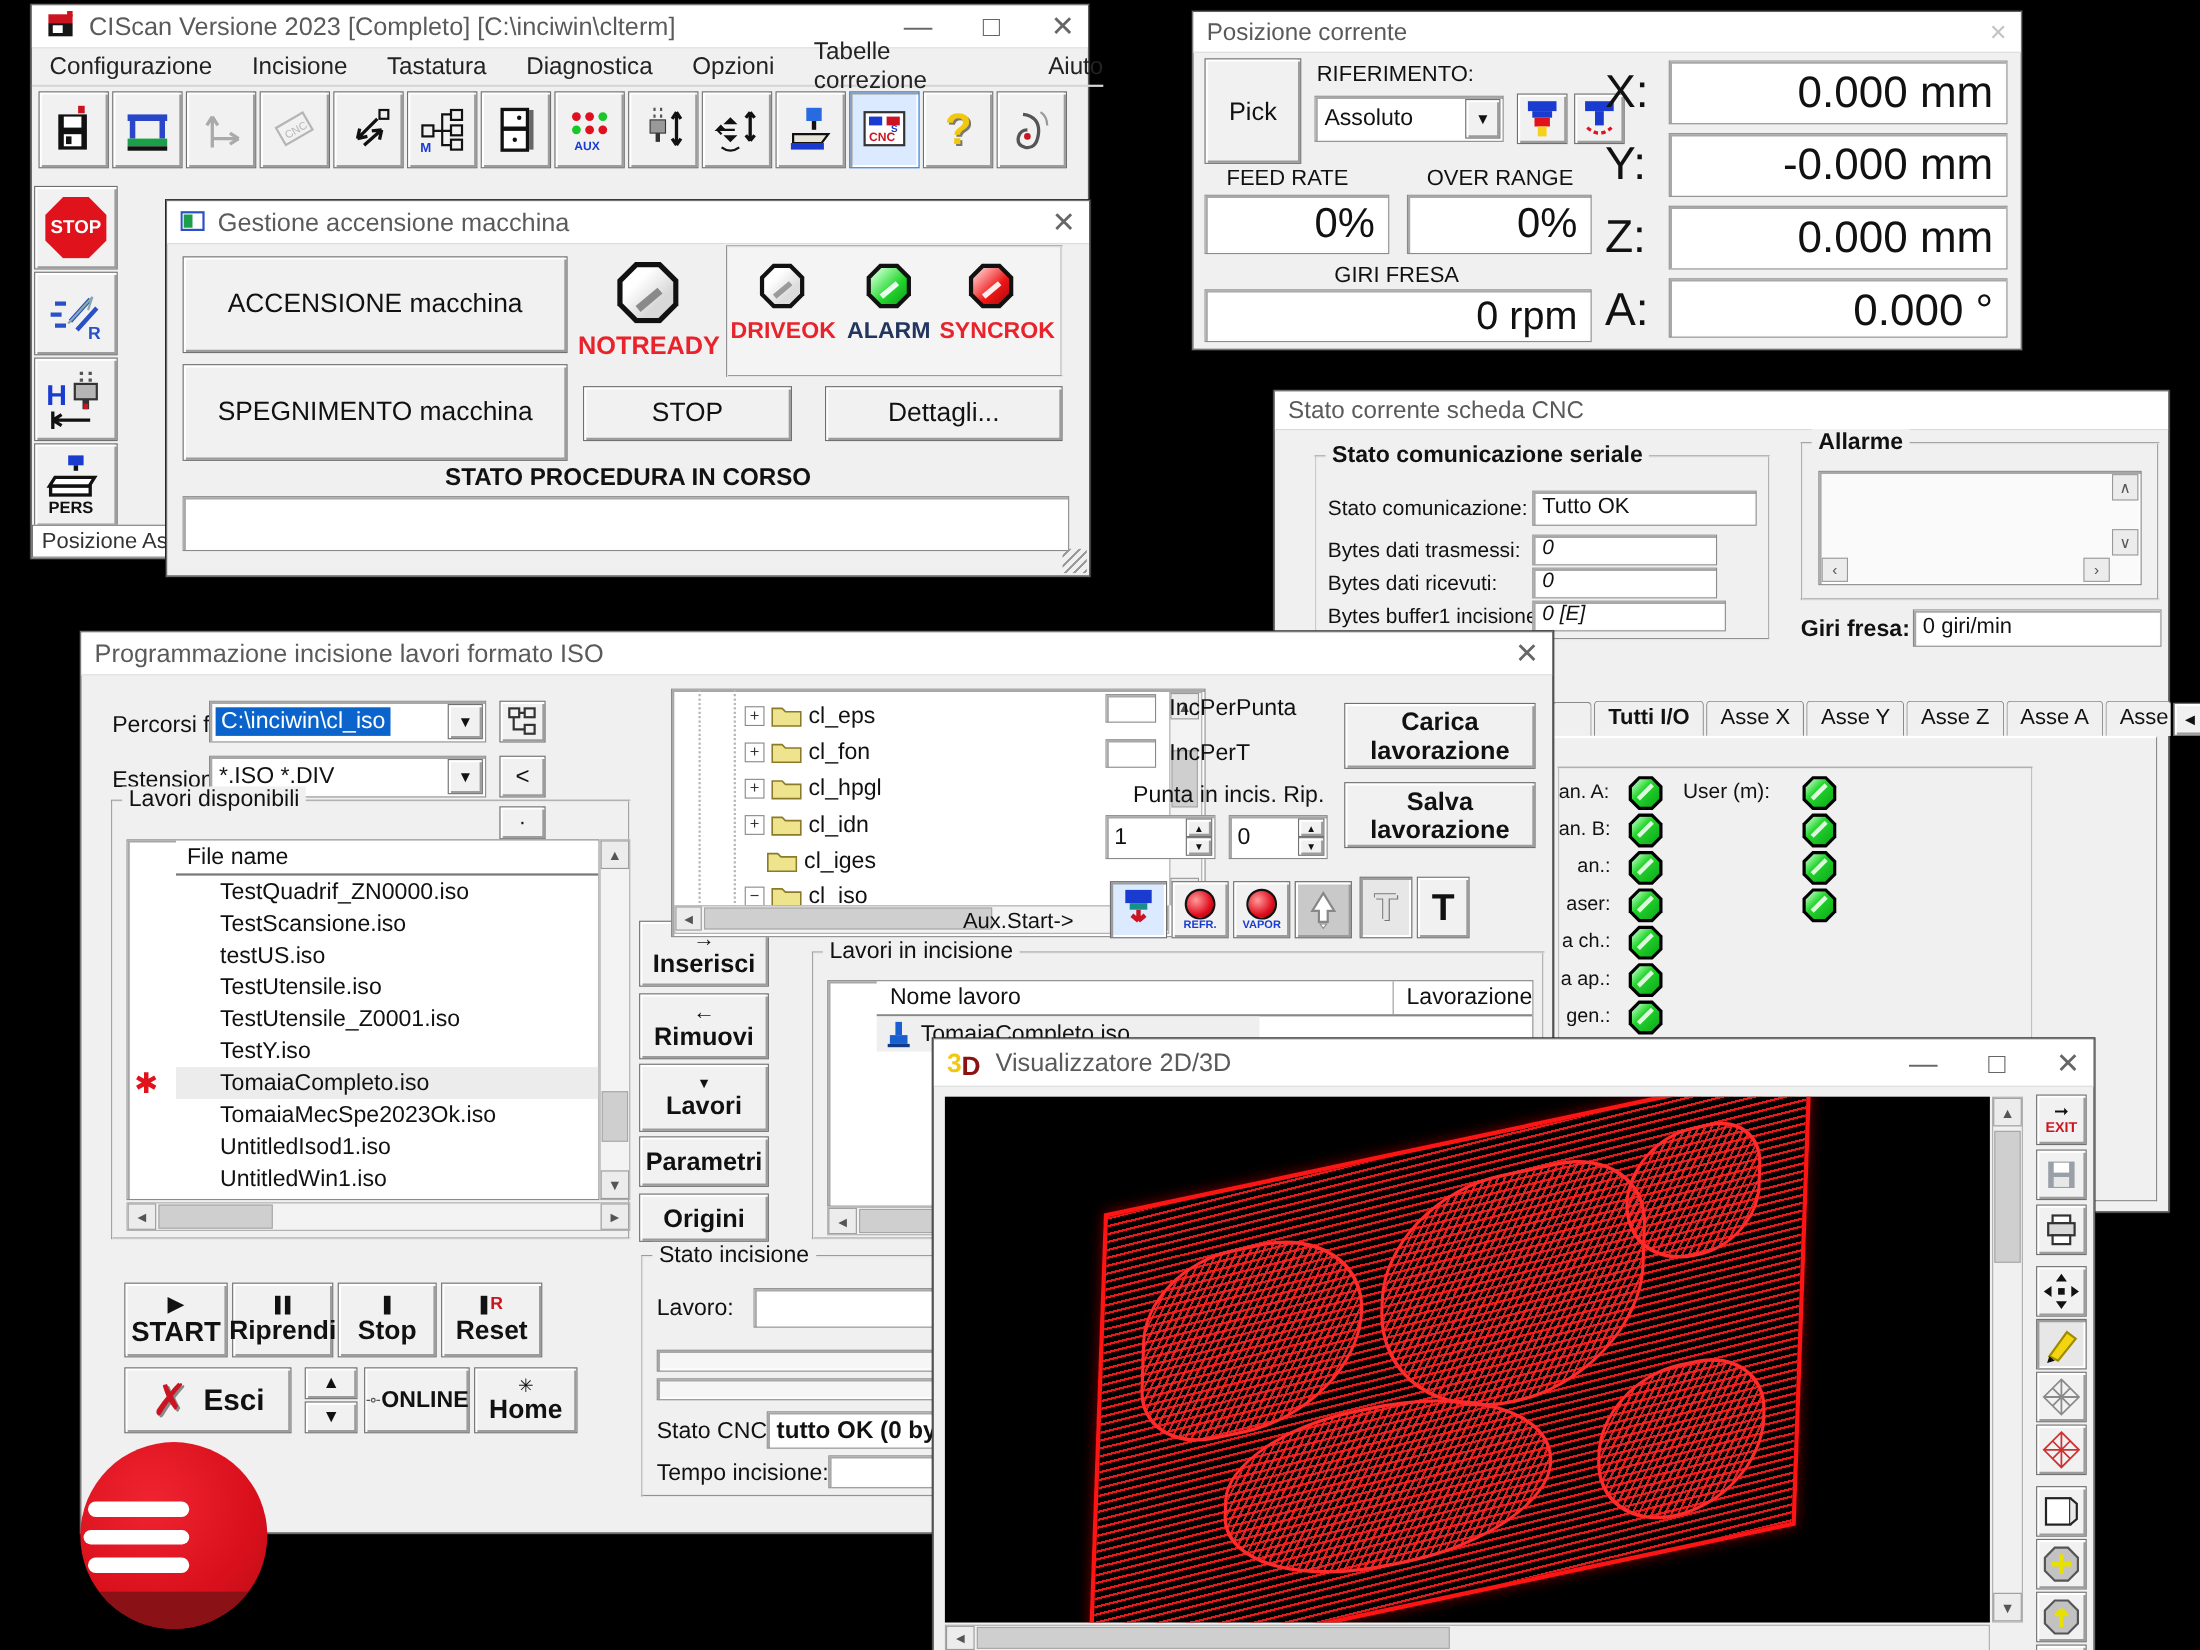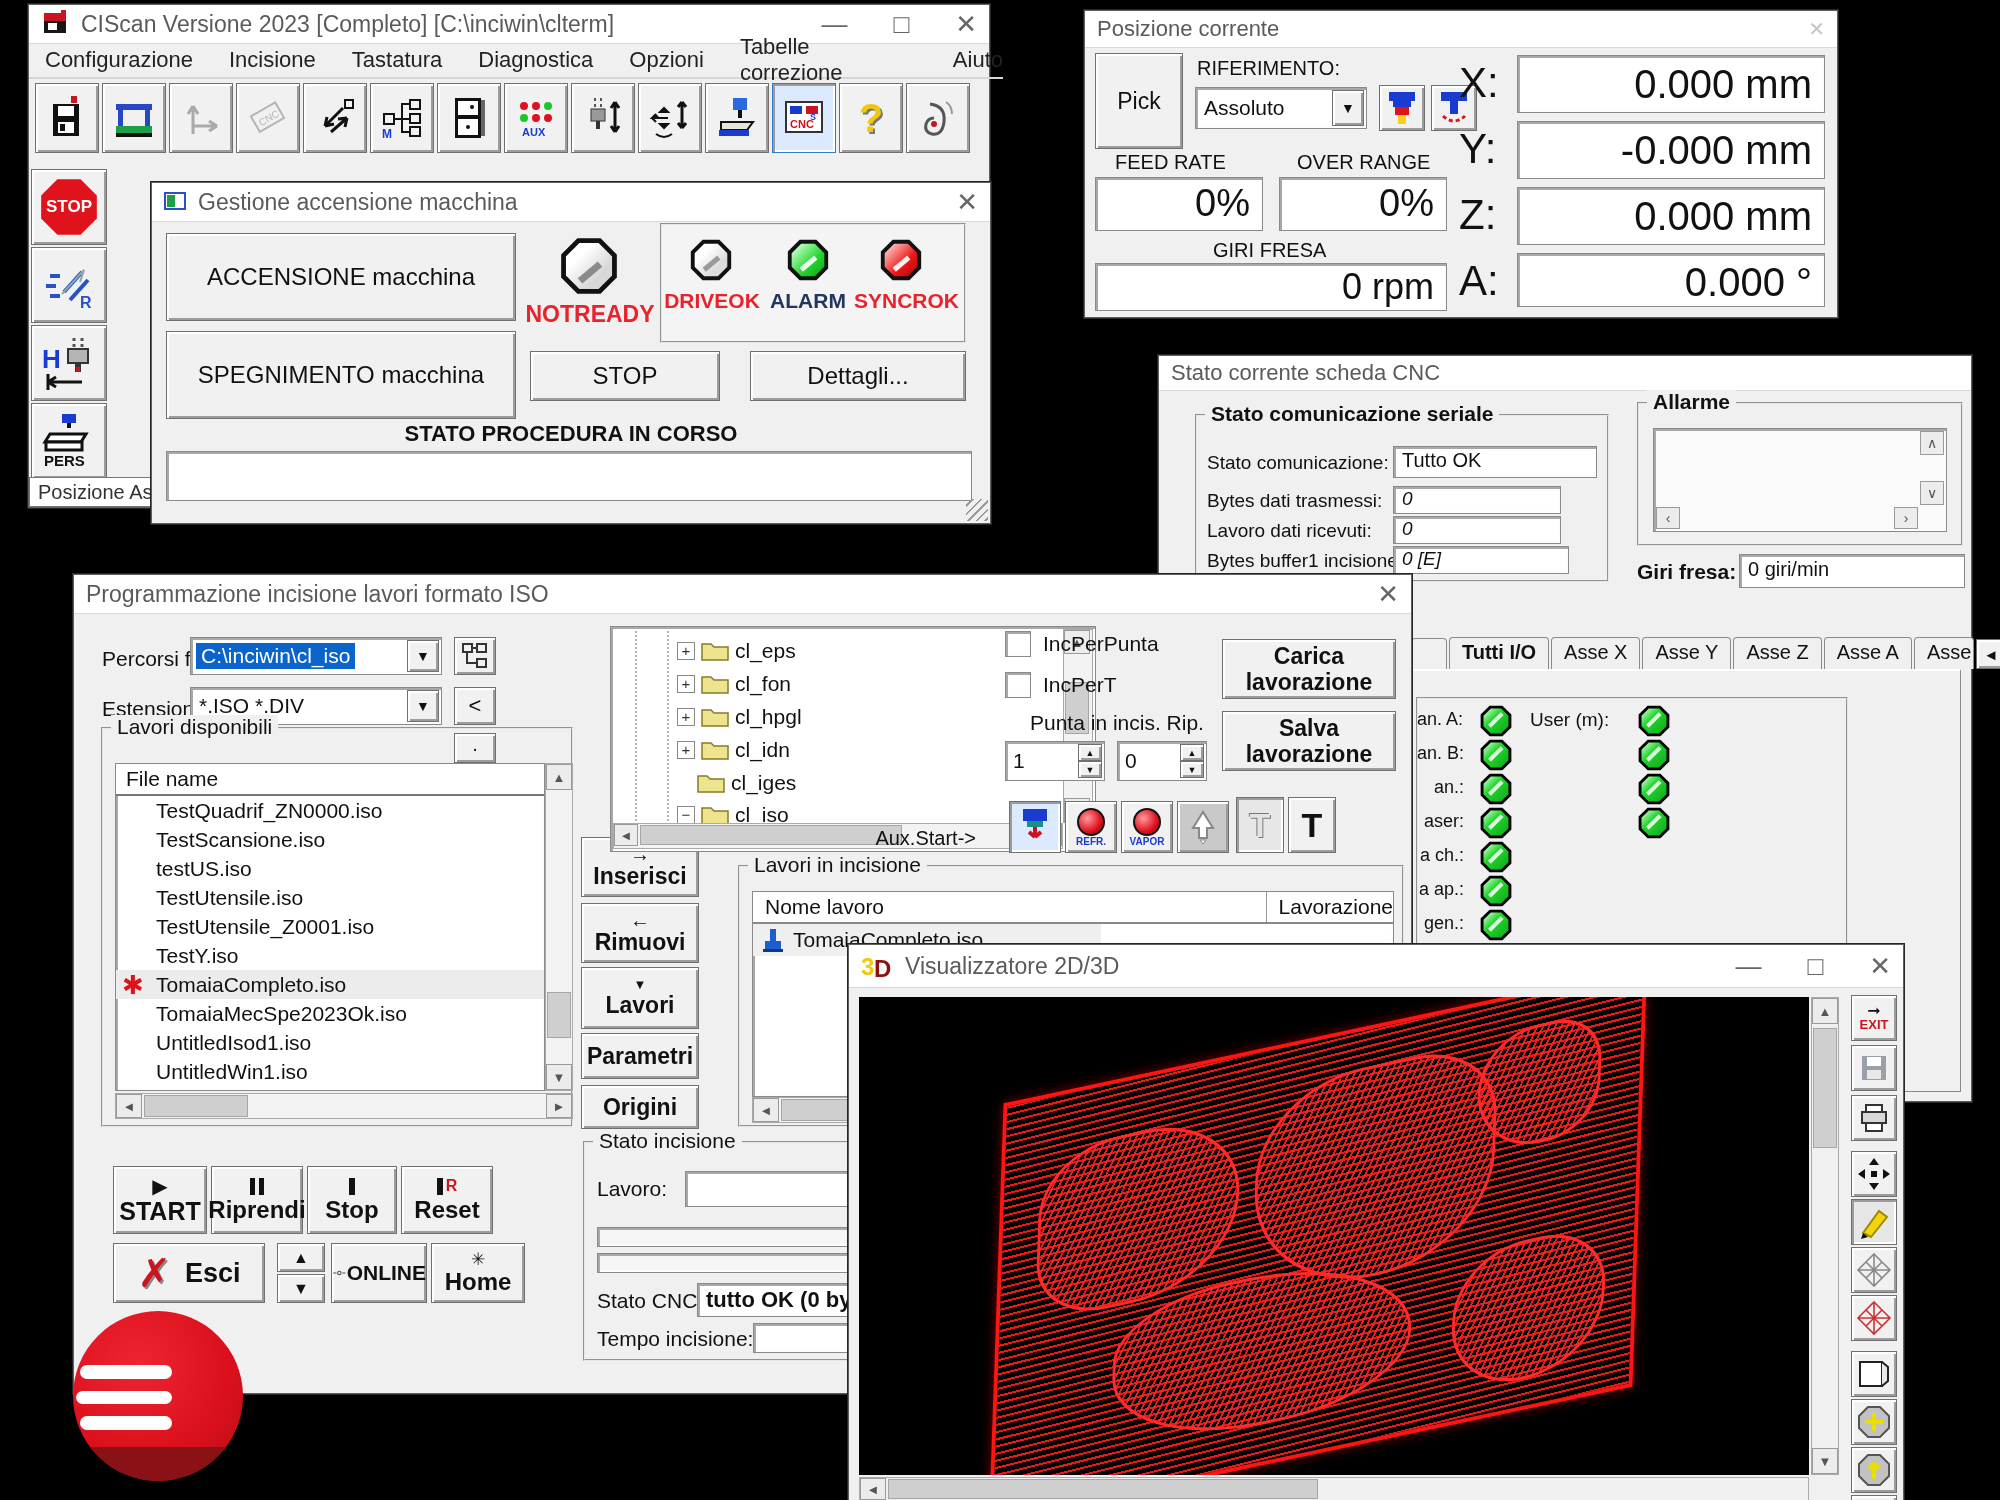--- a/index.html
+++ b/index.html
@@ -10,21 +10,21 @@
   .tb{height:38px;background:#fff;display:flex;align-items:center;gap:10px;padding:0 12px;
       color:#5a5a5a;font-size:23px;border-bottom:1px solid #d9d9d9;white-space:nowrap;overflow:hidden;}
   .winctl{margin-left:auto;display:flex;gap:46px;color:#666;font-size:26px;align-items:center;}
   .winctl span{cursor:default;}
   .btn{background:#f1f1f1;border:1px solid #707070;
        box-shadow:inset 2px 2px 0 #ffffff, inset -2px -2px 0 #9c9c9c;
        display:flex;align-items:center;justify-content:center;text-align:center;
        font-size:23px;color:#111;box-sizing:border-box;}
   .pressed{box-shadow:inset 2px 2px 0 #9c9c9c, inset -2px -2px 0 #ffffff;background:#e7e7e7;}
   .sunk{background:#fff;border:1px solid #8a8a8a;
-        box-shadow:inset 2px 2px 0 #a8a8a8, inset -2px -2px 0 #fdfdfd;box-sizing:border-box;}
+        box-shadow:inset 2px 2px 0 #a8a8a8, inset -2px -2px 0 #fdfdfd;box-sizing:border-box;padding-left:44px;}
   .grp{border:2px groove #e6e6e6;box-sizing:border-box;}
   .glab{position:absolute;top:-14px;left:8px;background:#f0f0f0;padding:0 6px;
         font-weight:bold;font-size:21px;white-space:nowrap;}
   .lab{font-size:21px;white-space:nowrap;}
   .oct{clip-path:polygon(30% 2%,70% 2%,98% 30%,98% 70%,70% 98%,30% 98%,2% 70%,2% 30%);}
   .led{width:32px;height:32px;background:#000;position:relative;}
   .led .in{position:absolute;left:3px;top:3px;right:3px;bottom:3px;
            background:linear-gradient(135deg,#bdffc4 8%,#23d52c 40%,#0faf1d 90%);}
   .shine{position:absolute;left:22%;top:40%;width:55%;height:14%;background:#fff;
          transform:rotate(-45deg);opacity:.85;}
@@ -241,21 +241,21 @@
 <div class="win" style="left:1158px;top:355px;width:812px;height:745px;z-index:2">
   <div class="tb" style="height:34px;font-size:22px">
     <span>Stato corrente scheda CNC</span>
   </div>
   <div class="grp a" style="left:36px;top:58px;width:414px;height:168px">
     <span class="glab">Stato comunicazione seriale</span>
     <span class="a lab" style="left:10px;top:36px;font-size:19px">Stato comunicazione:</span>
     <div class="sunk a" style="left:196px;top:30px;width:204px;height:32px;padding:2px 8px;font-size:20px"><span>Tutto OK</span></div>
     <span class="a lab" style="left:10px;top:74px;font-size:19px">Bytes dati trasmessi:</span>
     <div class="sunk a" style="left:196px;top:70px;width:168px;height:28px;padding:1px 8px;font-size:19px;font-style:italic"><span>0</span></div>
-    <span class="a lab" style="left:10px;top:104px;font-size:19px">Lavoro dati ricevuti:</span>
+    <span class="a lab" style="left:10px;top:104px;font-size:19px">Bytes dati ricevuti:</span>
     <div class="sunk a" style="left:196px;top:100px;width:168px;height:28px;padding:1px 8px;font-size:19px;font-style:italic"><span>0</span></div>
     <span class="a lab" style="left:10px;top:134px;font-size:19px">Bytes buffer1 incisione:</span>
     <div class="sunk a" style="left:196px;top:130px;width:176px;height:28px;padding:1px 8px;font-size:19px;font-style:italic"><span>0 [E]</span></div>
   </div>
   <div class="grp a" style="left:478px;top:46px;width:326px;height:144px">
     <span class="glab">Allarme</span>
     <div class="sunk a" style="left:14px;top:24px;width:294px;height:104px;background:#fafafa">
       <div class="sbar a" style="right:2px;top:2px;width:24px;height:24px;font-size:14px">∧</div>
       <div class="sbar a" style="right:2px;bottom:26px;width:24px;height:24px;font-size:14px">∨</div>
       <div class="sbar a" style="left:2px;bottom:2px;width:24px;height:22px;font-size:14px">‹</div>

